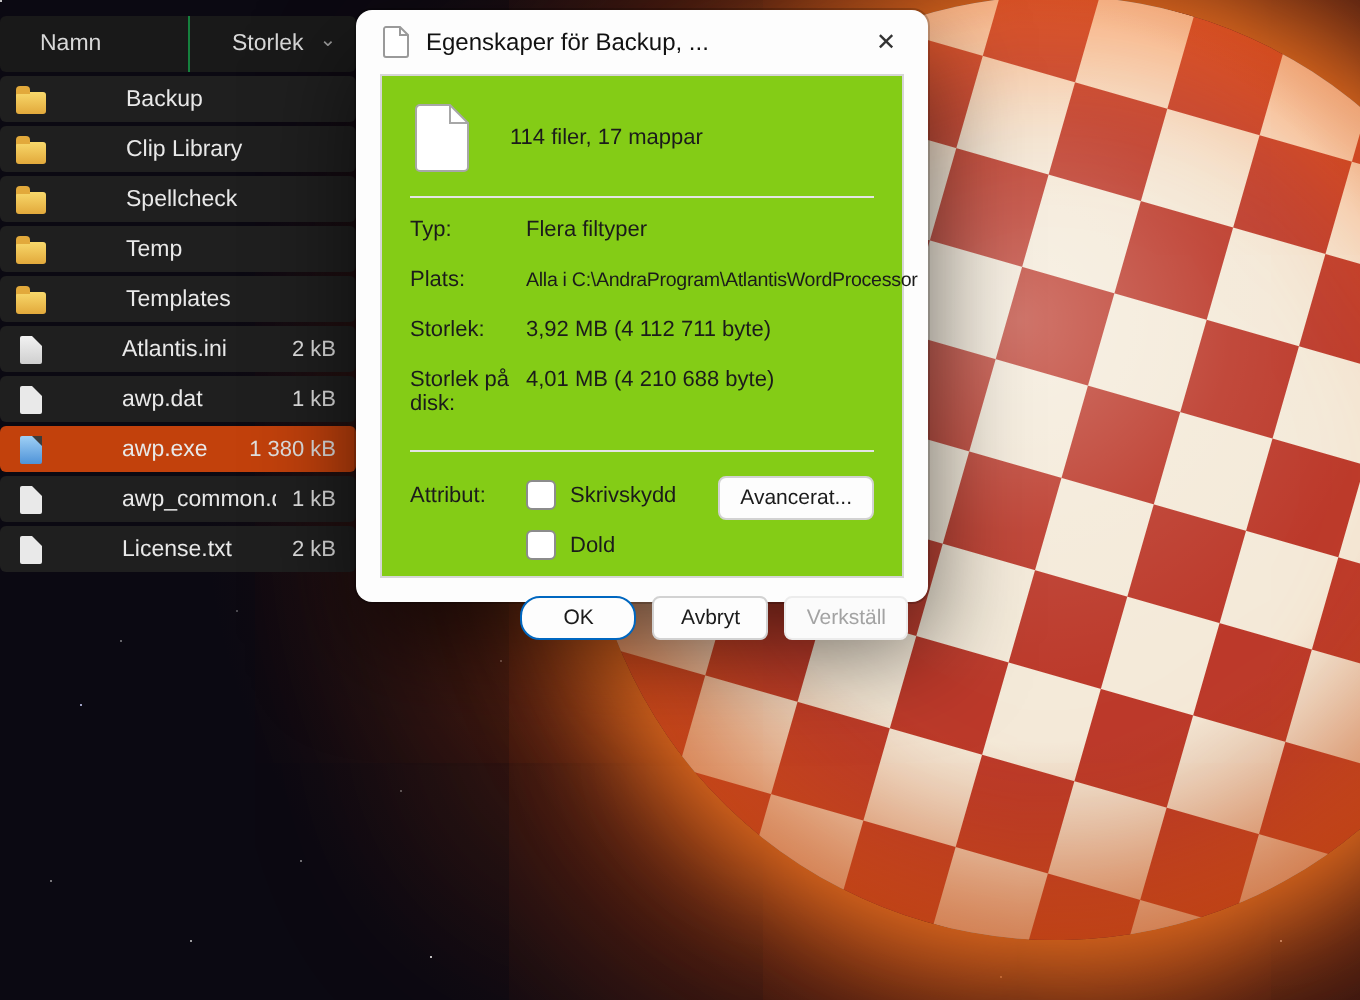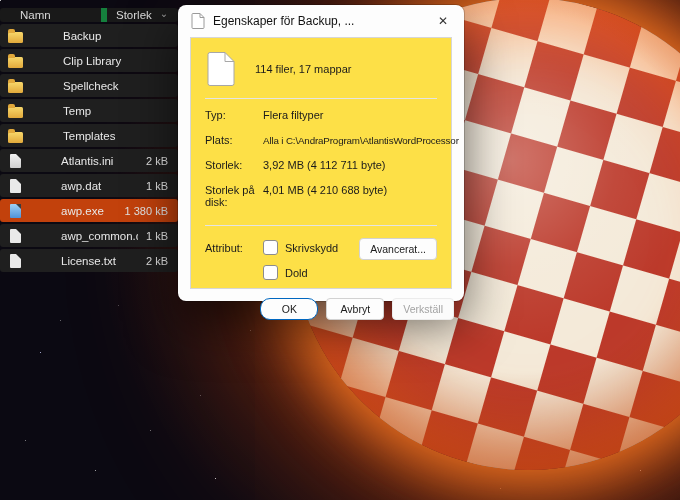--- a/index.html
+++ b/index.html
@@ -28,23 +28,23 @@
       inset 0 0 70px 28px rgba(255,110,25,0.55);
     z-index:1;
   }
   .ball::before{content:"";position:absolute;inset:0;border-radius:50%;
     background:radial-gradient(circle at 42% 36%, rgba(255,255,255,0.30) 0%, rgba(255,255,255,0.08) 26%, rgba(255,255,255,0) 45%);}
   .ball::after{content:"";position:absolute;inset:0;border-radius:50%;
     background:radial-gradient(circle at 46% 42%, rgba(0,0,0,0) 48%, rgba(140,40,0,0.35) 74%, rgba(90,18,0,0.72) 94%, rgba(70,12,0,0.85) 100%);}
 
   
   .file-panel{position:absolute;left:0;top:8px;width:178px;z-index:4;color:#e8e8e8;font-size:11.5px;}
-  .list-header{display:flex;align-items:center;height:14px;background:#191919;margin-bottom:2px;border-radius:3px;}
+  .list-header{display:flex;align-items:center;height:28px;background:#191919;margin-bottom:2px;border-radius:3px;}
   .lh-name{flex:1;padding-left:20px;color:#d8d8d8;}
-  .lh-size{width:62px;height:100%;display:flex;align-items:center;gap:8px;border-left:6px solid #15803d;padding-left:9px;color:#d8d8d8;}
+  .lh-size{width:62px;height:100%;display:flex;align-items:center;gap:8px;border-left:1px solid #15803d;padding-left:21px;color:#d8d8d8;}
   .chev{font-size:10px;color:#9a9a9a;line-height:1;margin-top:-3px;}
   .row{display:flex;align-items:center;gap:8px;height:23px;background:#1f1f1f;margin-bottom:2px;border-radius:3px;padding:0 10px 0 8px;}
   .row.selected{background:#c2410c;}
   .fname{flex:1;white-space:nowrap;overflow:hidden;margin-left:32px;}
   .fsize{margin-left:auto;font-size:11px;color:#e0e0e0;}
   .ficon{flex:0 0 auto;position:relative;display:inline-block;}
   .folder{width:15px;height:11px;background:linear-gradient(#f8d86b,#e2a93b);border-radius:1.5px;margin-top:3px;}
   .folder::before{content:"";position:absolute;top:-3px;left:0;width:7px;height:4px;background:#e2a93b;border-radius:2px 2px 0 0;}
   .file{width:11px;height:14px;background:#e9e9e9;border-radius:1px;margin-left:2px;}
   .file::before{content:"";position:absolute;top:0;right:0;border-style:solid;border-width:0 5px 5px 0;border-color:transparent #1f1f1f transparent transparent;}
@@ -56,21 +56,21 @@
   .dialog{position:absolute;left:178px;top:5px;width:286px;height:296px;z-index:6;
     background:#fdfdfd;border-radius:8px;display:flex;flex-direction:column;
     box-shadow:0 22px 50px rgba(0,0,0,0.6), 0 0 0 1px rgba(0,0,0,0.18);
     color:#1b1b1b;font-size:11px;}
   .titlebar{height:32px;flex:0 0 auto;display:flex;align-items:center;gap:8px;padding:0 4px 0 13px;}
   .titlebar .title{font-size:12px;color:#111;white-space:nowrap;overflow:hidden;}
   .close-btn{margin-left:auto;width:34px;height:26px;border:none;background:transparent;font-size:12px;color:#333;border-radius:5px;cursor:default;}
   .tabstrip{flex:0 0 auto;display:flex;gap:3px;padding:0 12px;position:relative;z-index:2;}
   .tab{padding:4px 10px 5px;border:1px solid #d6d6d6;border-bottom:none;border-radius:4px 4px 0 0;background:#f2f2f2;color:#333;font-size:11px;position:relative;top:1px;}
   .tab.active{background:#fff;border-color:#cbcbcb;padding-bottom:6px;top:1px;z-index:3;}
-  .page{flex:1;margin:0 12px;border:1px solid #d6d6d6;background:#fde047;padding:10px 14px 8px;position:relative;z-index:1;}
+  .page{flex:1;margin:0 12px;border:1px solid #d6d6d6;background:#84cc16;padding:10px 14px 8px;position:relative;z-index:1;}
   .summary{display:flex;align-items:center;gap:20px;padding:4px 0 12px 2px;}
   .summary-text{color:#1b1b1b;}
   .sep{border:none;border-top:1px solid #e4e4e4;margin:0 0 2px;}
   .fields{padding:8px 0 4px;}
   .field{display:flex;align-items:baseline;margin:0 0 13px;}
   .flabel{flex:0 0 58px;color:#1b1b1b;}
   .fvalue{color:#1b1b1b;}
   .field.small .fvalue{font-size:9.8px;white-space:nowrap;letter-spacing:-0.15px;}
   .attr{display:flex;align-items:flex-start;padding-top:12px;}
   .attr .flabel{flex:0 0 58px;padding-top:2px;}

